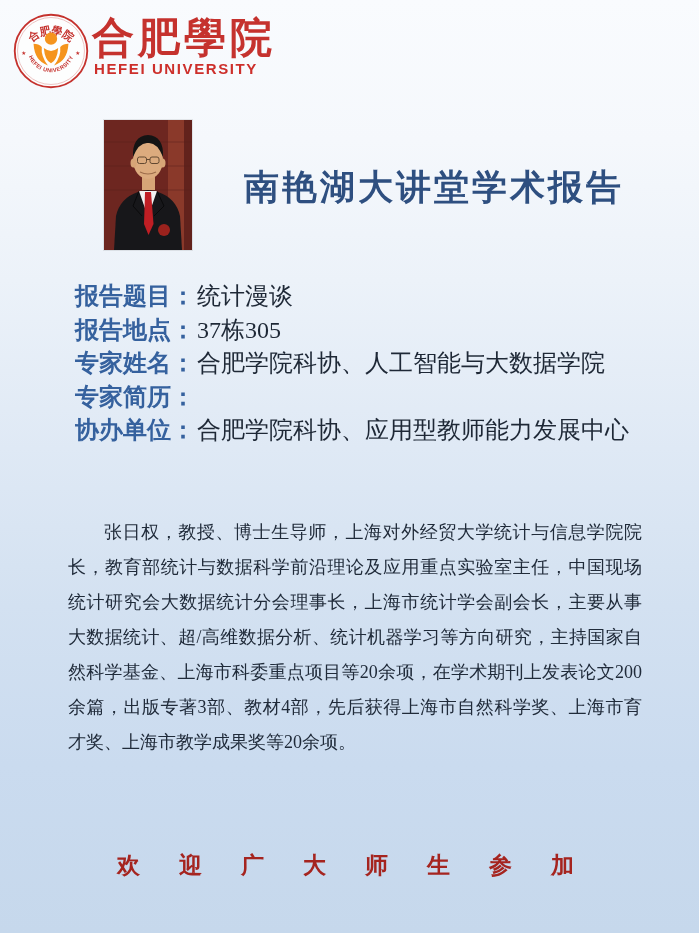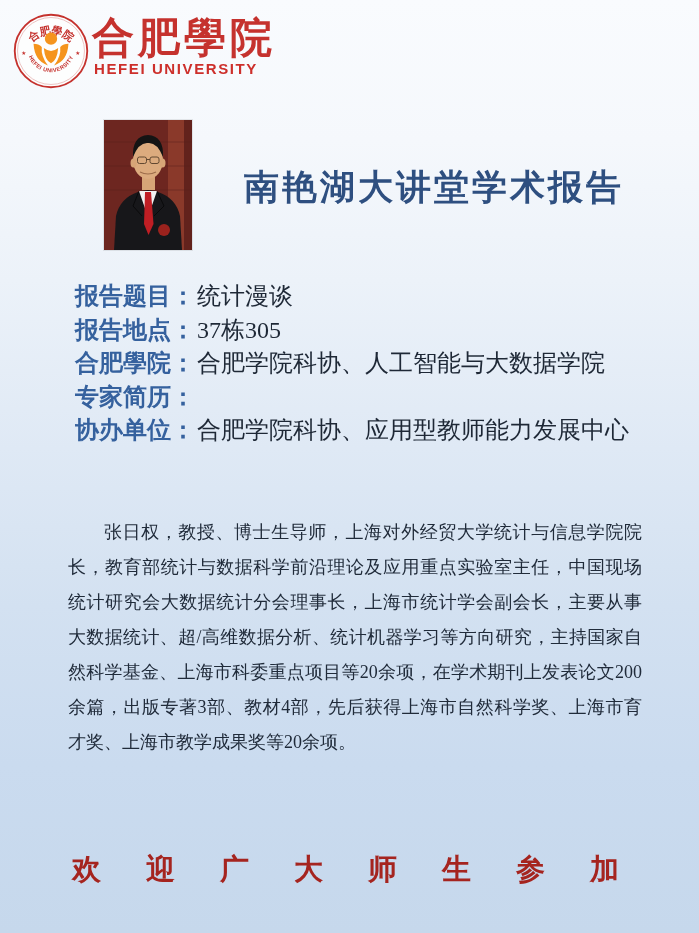--- a/index.html
+++ b/index.html
@@ -41,21 +41,21 @@
   
   .bio{
     position:absolute;left:68px;top:515px;width:574px;
     font-size:18px;line-height:35px;color:#202b3a;
     text-align:justify;text-indent:2em;
   }
   
   .footer-welcome{
     position:absolute;left:0;top:850px;width:699px;
     text-align:center;
-    font-size:29px;font-weight:700;letter-spacing:8px;
+    font-size:23px;font-weight:700;letter-spacing:8px;
     color:#a5241f;white-space:nowrap;
   }
 </style>
 </head>
 <body>
 
 <div class="poster">
 
   <svg class="seal" viewBox="0 0 74 74">
     <circle cx="37" cy="37" r="35.3" fill="#fdfefe" stroke="#c5322e" stroke-width="1.8"></circle>
@@ -114,21 +114,21 @@
   <div class="lecture-title">南艳湖大讲堂学术报告</div>
 
   <div class="info-list">
     <div class="info-row">
       <span class="info-label">报告题目：</span><span class="info-value">统计漫谈</span>
     </div>
     <div class="info-row">
       <span class="info-label">报告地点：</span><span class="info-value">37栋305</span>
     </div>
     <div class="info-row">
-      <span class="info-label">合肥學院：</span><span class="info-value">合肥学院科协、人工智能与大数据学院</span>
+      <span class="info-label">专家姓名：</span><span class="info-value">合肥学院科协、人工智能与大数据学院</span>
     </div>
     <div class="info-row">
       <span class="info-label">专家简历：</span><span class="info-value"></span>
     </div>
     <div class="info-row">
       <span class="info-label">协办单位：</span><span class="info-value">合肥学院科协、应用型教师能力发展中心</span>
     </div>
   </div>
 
   <div class="bio">张日权，教授、博士生导师，上海对外经贸大学统计与信息学院院长，教育部统计与数据科学前沿理论及应用重点实验室主任，中国现场统计研究会大数据统计分会理事长，上海市统计学会副会长，主要从事大数据统计、超/高维数据分析、统计机器学习等方向研究，主持国家自然科学基金、上海市科委重点项目等20余项，在学术期刊上发表论文200余篇，出版专著3部、教材4部，先后获得上海市自然科学奖、上海市育才奖、上海市教学成果奖等20余项。</div>

